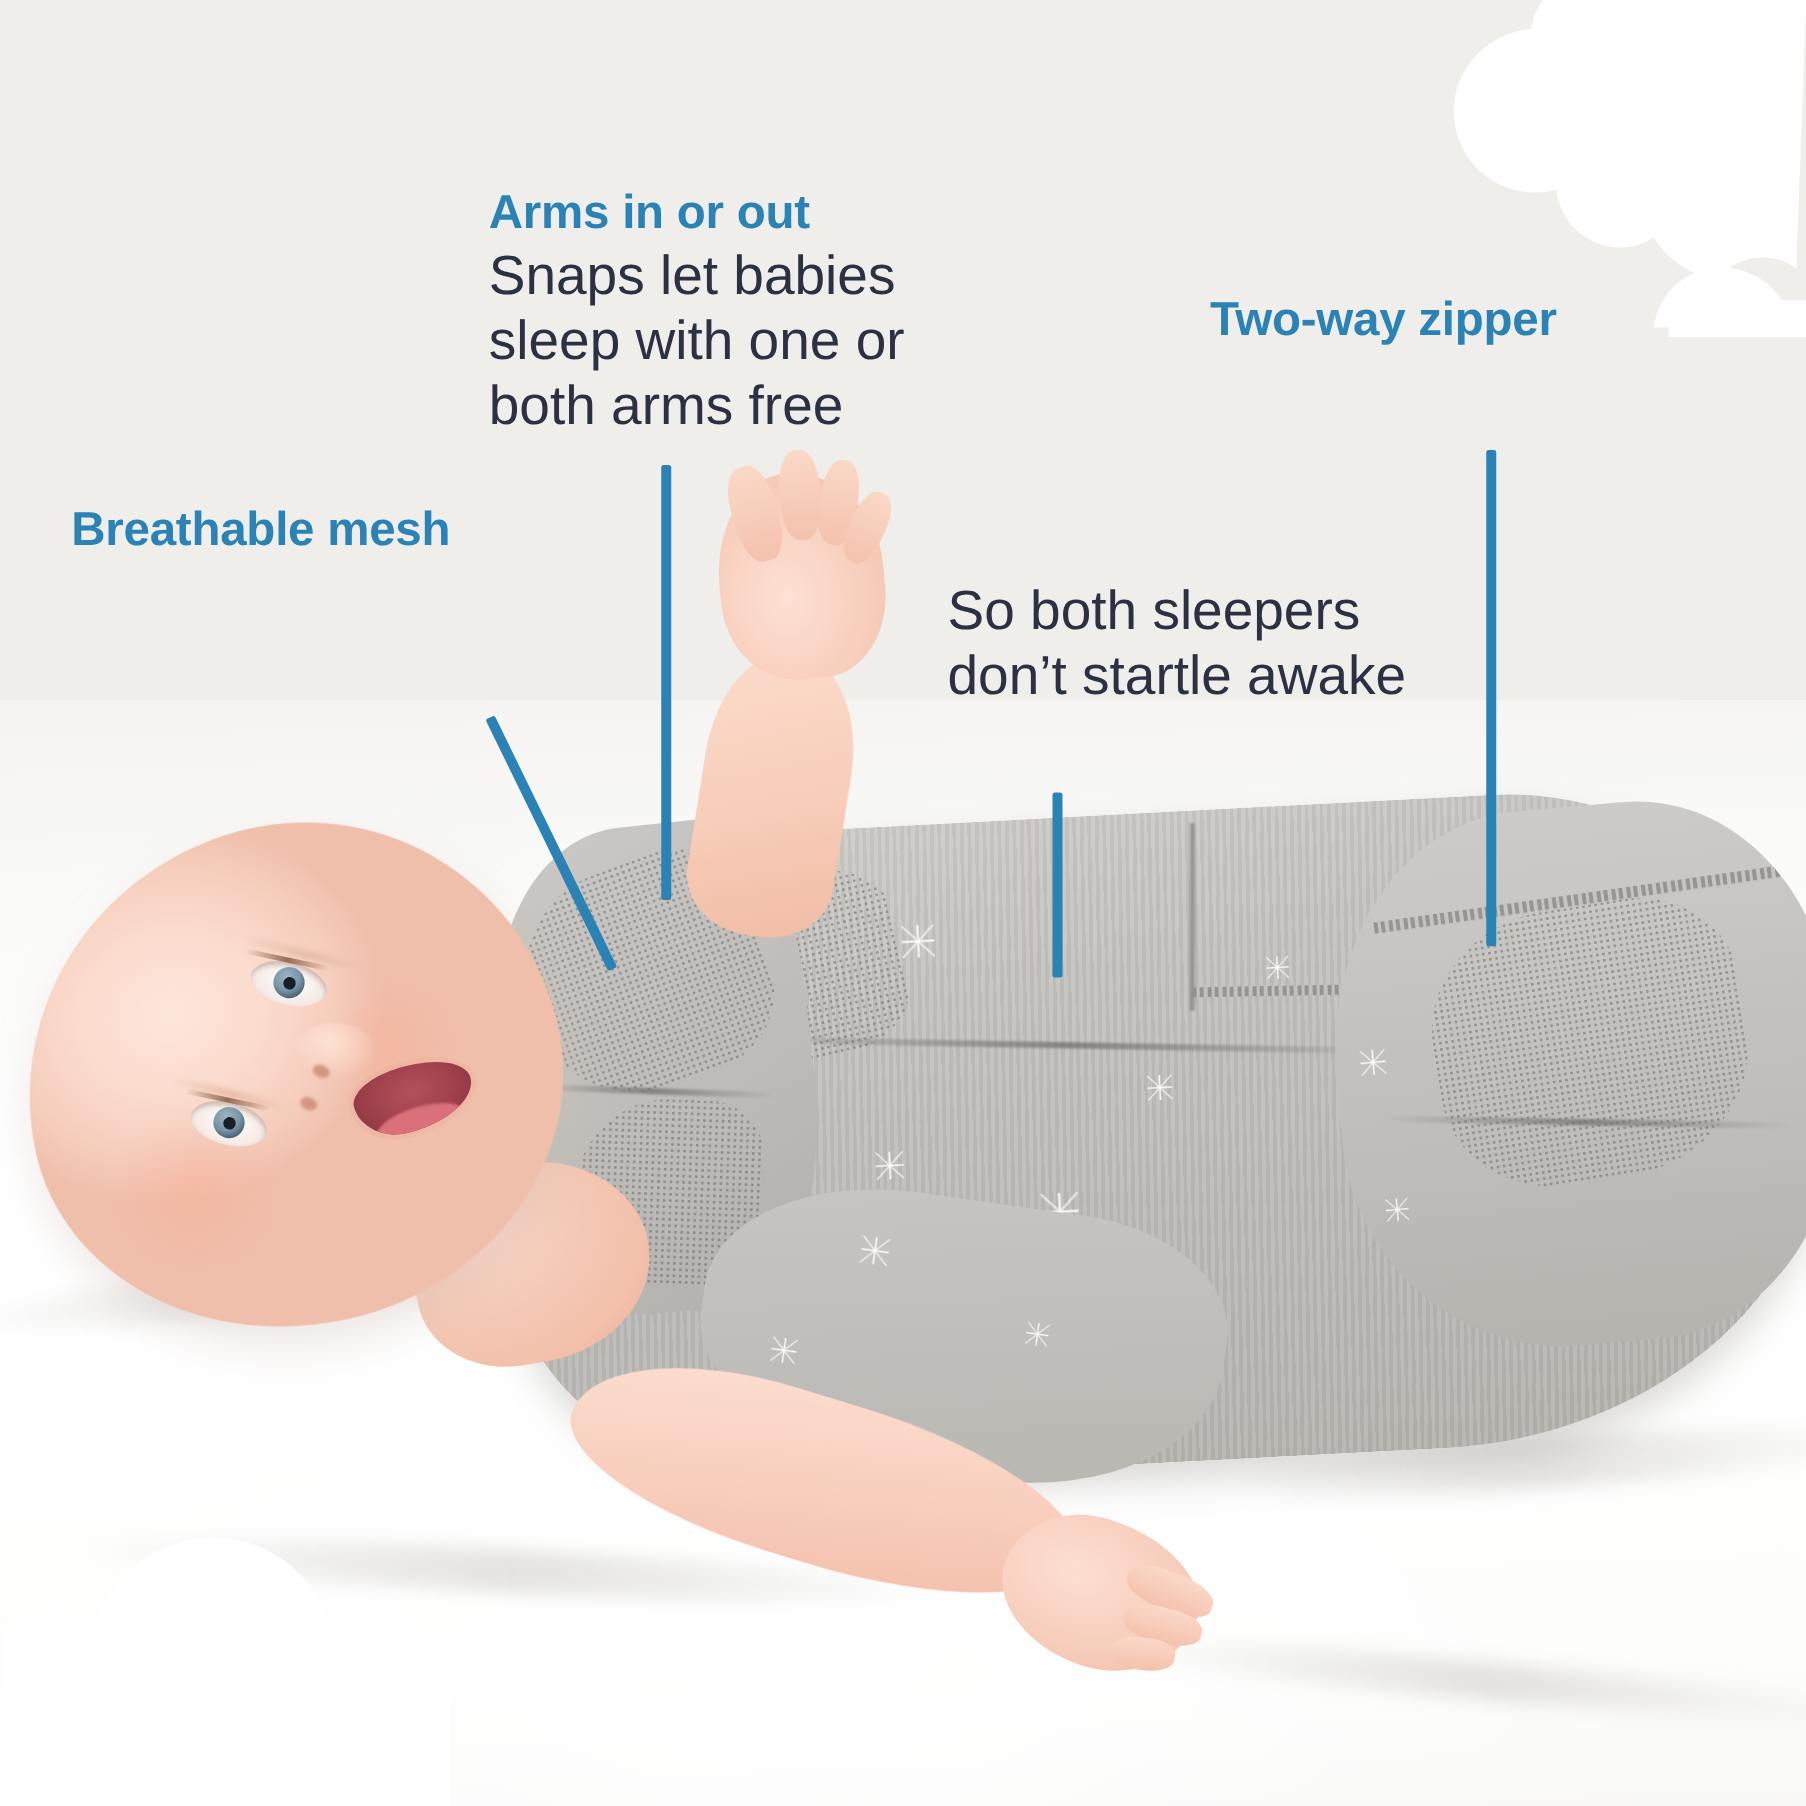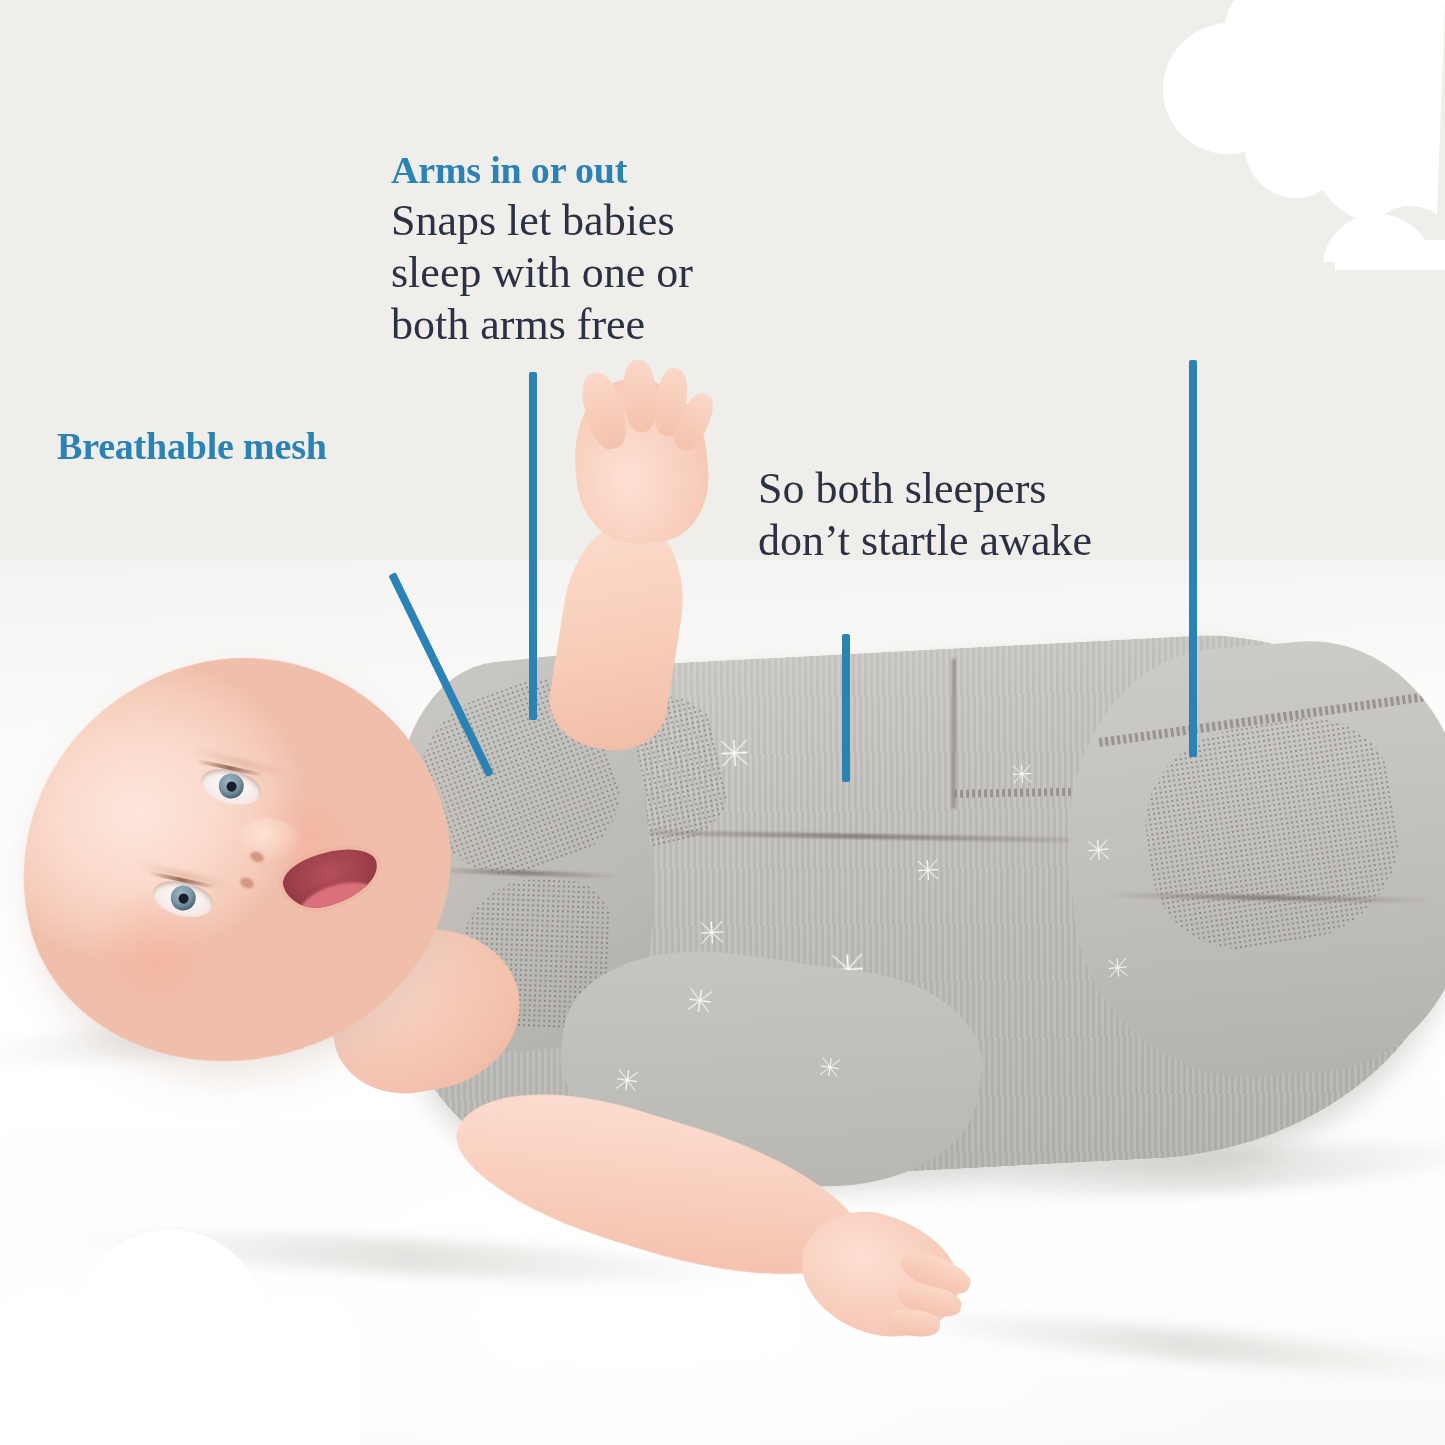--- a/index.html
+++ b/index.html
@@ -206,21 +206,21 @@
       linear-gradient(45deg, rgba(255,255,255,0) 46%, rgba(255,255,255,.7) 50%, rgba(255,255,255,0) 54%),
       linear-gradient(135deg,rgba(255,255,255,0) 46%, rgba(255,255,255,.7) 50%, rgba(255,255,255,0) 54%);
     pointer-events:none;
   }
 
   
   .cloud { position:absolute; pointer-events:none; }
   .cloud svg { display:block; }
 
   
-  .callout { position:absolute;font-family:Liberation Serif, serif; }
+  .callout { position:absolute; }
   .callout h3 {
     font-size:38px; font-weight:bold; color:#2b82b5;
     letter-spacing:-.2px; line-height:1.06; margin-bottom:5px;
     white-space:nowrap;
   }
   .callout p {
     font-size:44px; font-weight:400; color:#2c3043;
     line-height:1.18; white-space:pre-line;
   }
   .leader {
@@ -345,32 +345,33 @@
       <path fill="#ffffff" d="M0,300 H360 V195 c-6,-26 -30,-46 -58,-46 c-14,0 -27,5 -37,13
         c-9,-44 -48,-77 -95,-77 c-43,0 -79,28 -92,67 c-9,-6 -20,-10 -32,-10 c-17,0 -33,7 -44,19 Z"></path>
     </svg>
   </div>
 
   <div class="leader-diag" style="left:392px;top:570px;width:224px;transform:rotate(64deg);"></div>
   <div class="leader" style="left:529px;top:372px;width:8px;height:348px;"></div>
   <div class="leader" style="left:842px;top:634px;width:8px;height:148px;"></div>
   <div class="leader" style="left:1189px;top:360px;width:8px;height:397px;"></div>
 
-  <div class="callout" style="left:57px;top:426px;">
+  <div class="callout" style="left:57px;top:404px;">
     <h3>Breathable mesh</h3>
   </div>
 
   <div class="callout" style="left:391px;top:150px;">
     <h3>Arms in or out</h3>
     <p>Snaps let babies
 sleep with one or
 both arms free</p>
   </div>
 
   <div class="callout" style="left:758px;top:463px;">
     <p>So both sleepers
 don’t startle awake</p>
   </div>
 
   <div class="callout" style="left:968px;top:236px;">
+    <h3>Two-way zipper</h3>
   </div>
 
 </div>
 
 </body></html>

